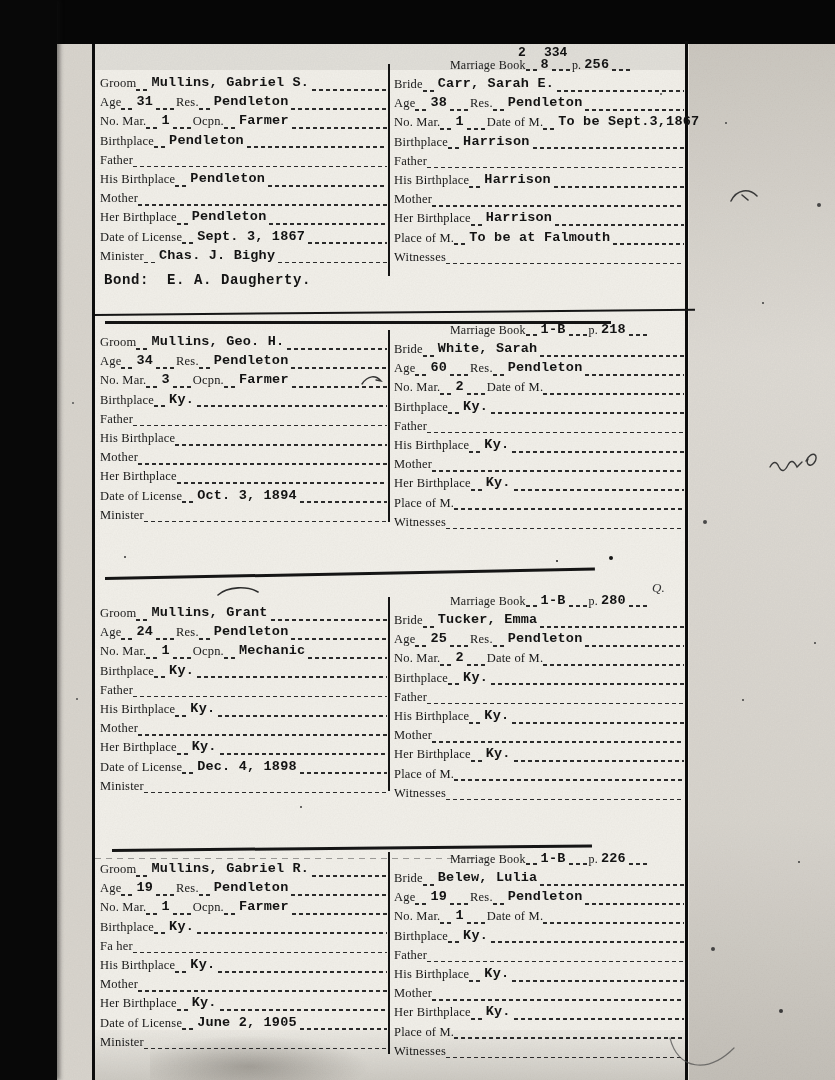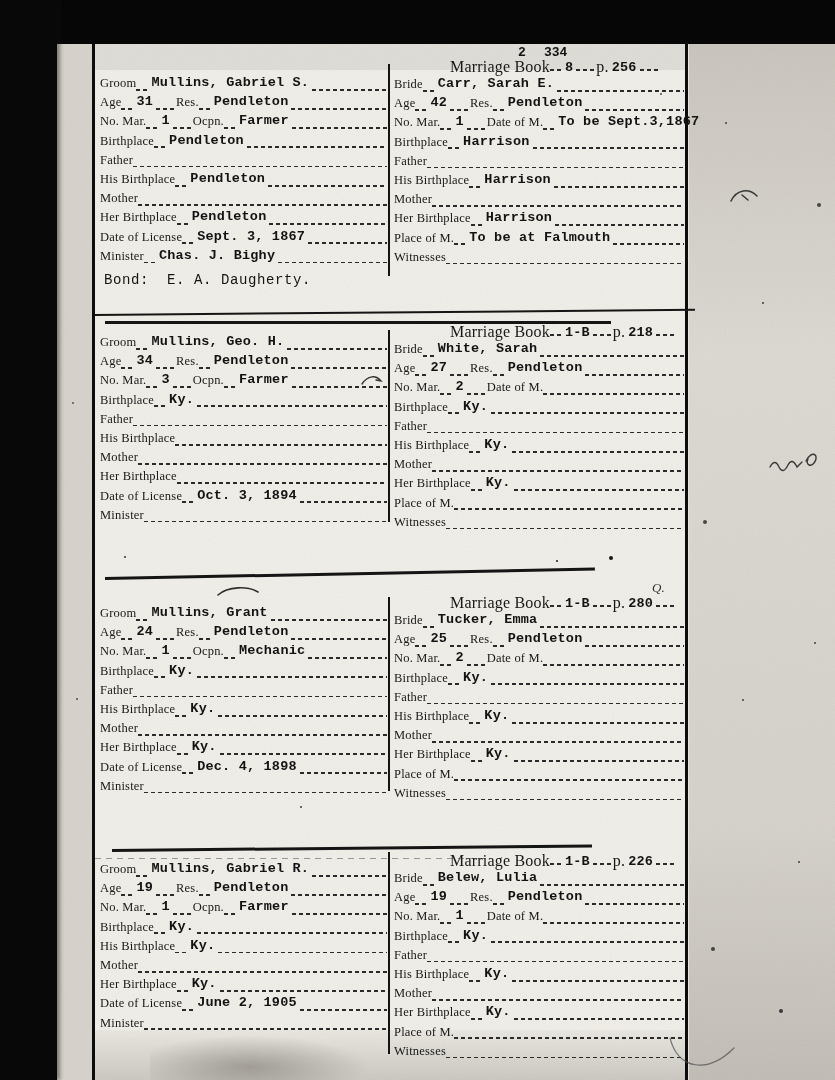--- a/index.html
+++ b/index.html
@@ -47,26 +47,26 @@
   .b3{left:394px;top:852px;width:290px;}
   .row{display:flex;align-items:baseline;height:19.2px;white-space:nowrap;position:relative;}
   .fl{font-size:12.5px;letter-spacing:.2px;color:#181818;flex:0 0 auto;}
   .fv{font-family:"Liberation Mono",monospace;font-weight:700;font-size:13.5px;
       letter-spacing:.2px;color:#131313;padding:0 3px;transform:translateY(-1.5px);flex:0 0 auto;}
   .dash{align-self:flex-end;margin-bottom:4.5px;height:1.8px;flex:0 0 auto;
         background:repeating-linear-gradient(90deg,#2b2b2b 0 4px,transparent 4px 7px);}
   .d1{width:12px;}.d2{width:20px;}.fill{flex:1 1 auto;}
   .bookrow{display:flex;align-items:baseline;height:17px;margin-bottom:2px;
            padding-left:56px;position:relative;white-space:nowrap;}
-  .bookrow .fl{font-size:16px;}
+  .bookrow .fl{font-size:12px;}
   .sup{position:absolute;top:-13px;font-family:"Liberation Mono",monospace;
        font-weight:700;font-size:13px;color:#131313;}
   .sup-book{left:124px;}
   .sup-page{left:150px;}
-  .bond{left:104px;top:272px;font-family:"Liberation Mono",monospace;font-weight:400;
+  .bond{left:104px;top:272px;font-family:"Liberation Mono",monospace;font-weight:700;
         font-size:14px;letter-spacing:.6px;color:#141414;white-space:pre;}
   .qmark{left:652px;top:580px;font-style:italic;font-size:13px;color:#333;}
   .mark{color:#3a3a3a;}
   .mark svg{display:block;}
   .specks{left:0;top:0;width:2px;height:2px;border-radius:50%;background:transparent;
     box-shadow:725px 122px 0 0 #444,762px 302px 0 0 #3c3c3c,704px 521px 0 1px #4a4a4a,
       742px 699px 0 0 #414141,798px 861px 0 0 #3a3a3a,72px 402px 0 0 #555,
       76px 698px 0 0 #4e4e4e,818px 204px 0 1px #474747,814px 642px 0 0 #3f3f3f,
       712px 948px 0 1px #454545,556px 560px 0 0 #1c1c1c,610px 557px 0 1px #161616,
       660px 93px 0 0 #4c4c4c,780px 1010px 0 1px #3a3a3a,124px 556px 0 0 #333,
@@ -176,21 +176,21 @@
     </div>
     <div class="row">
       <span class="fl">Bride</span>
       <span class="dash d1"></span>
       <span class="fv">Carr, Sarah E.</span>
       <span class="dash fill"></span>
     </div>
     <div class="row">
       <span class="fl">Age</span>
       <span class="dash d1"></span>
-      <span class="fv">42</span>
+      <span class="fv">38</span>
       <span class="dash d2"></span>
       <span class="fl">Res.</span>
       <span class="dash d1"></span>
       <span class="fv">Pendleton</span>
       <span class="dash fill"></span>
     </div>
     <div class="row">
       <span class="fl">No. Mar.</span>
       <span class="dash d1"></span>
       <span class="fv">1</span>
@@ -309,21 +309,21 @@
     </div>
     <div class="row">
       <span class="fl">Bride</span>
       <span class="dash d1"></span>
       <span class="fv">White, Sarah</span>
       <span class="dash fill"></span>
     </div>
     <div class="row">
       <span class="fl">Age</span>
       <span class="dash d1"></span>
-      <span class="fv">27</span>
+      <span class="fv">60</span>
       <span class="dash d2"></span>
       <span class="fl">Res.</span>
       <span class="dash d1"></span>
       <span class="fv">Pendleton</span>
       <span class="dash fill"></span>
     </div>
     <div class="row">
       <span class="fl">No. Mar.</span>
       <span class="dash d1"></span>
       <span class="fv">2</span>
@@ -523,20 +523,24 @@
       <span class="dash d2"></span>
       <span class="fl">Ocpn.</span>
       <span class="dash d1"></span>
       <span class="fv">Farmer</span>
       <span class="dash fill"></span>
     </div>
     <div class="row">
       <span class="fl">Birthplace</span>
       <span class="dash d1"></span>
       <span class="fv">Ky.</span>
+      <span class="dash fill"></span>
+    </div>
+    <div class="row">
+      <span class="fl">Fa her</span>
       <span class="dash fill"></span>
     </div>
     <div class="row">
       <span class="fl">His Birthplace</span>
       <span class="dash d1"></span>
       <span class="fv">Ky.</span>
       <span class="dash fill"></span>
     </div>
     <div class="row">
       <span class="fl">Mother</span>

